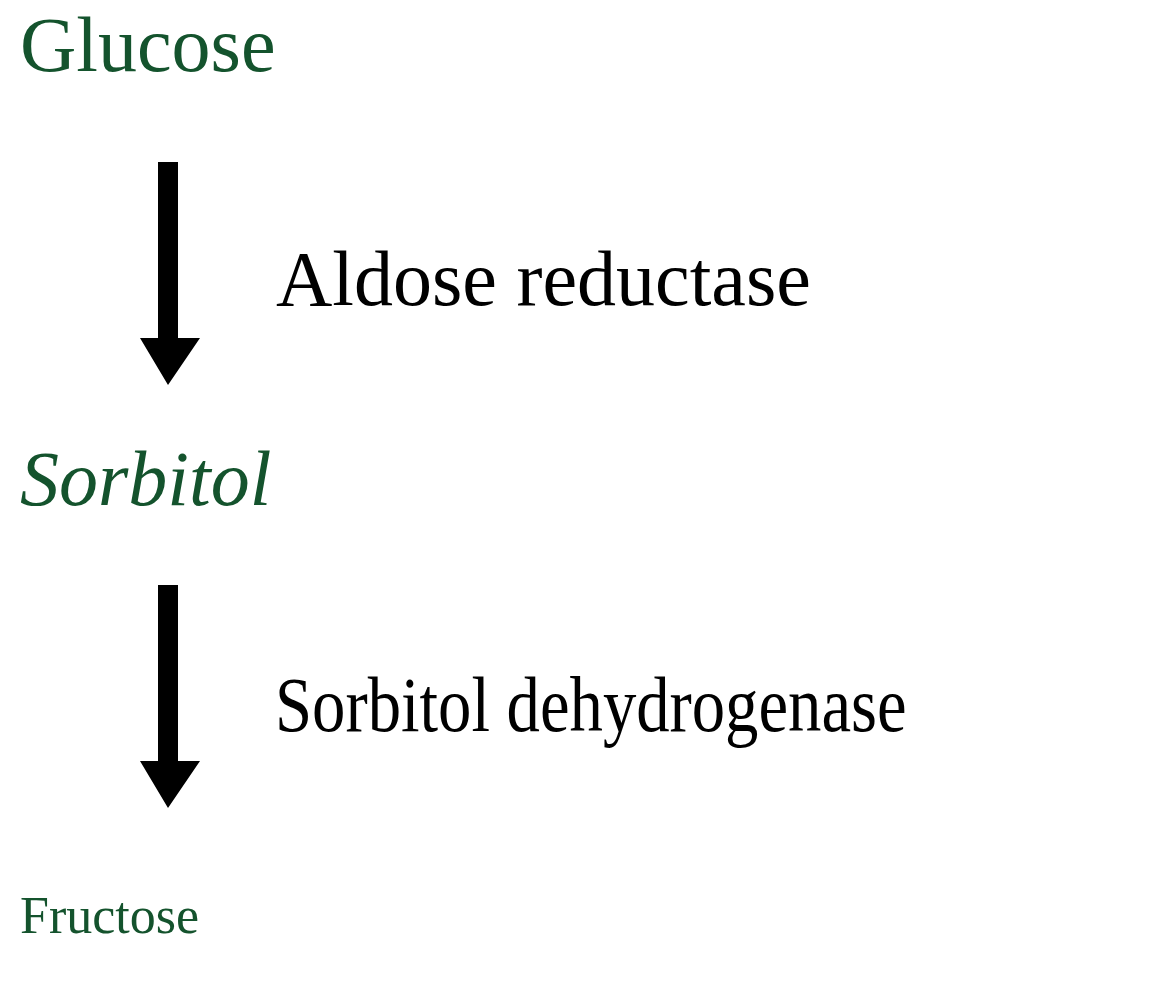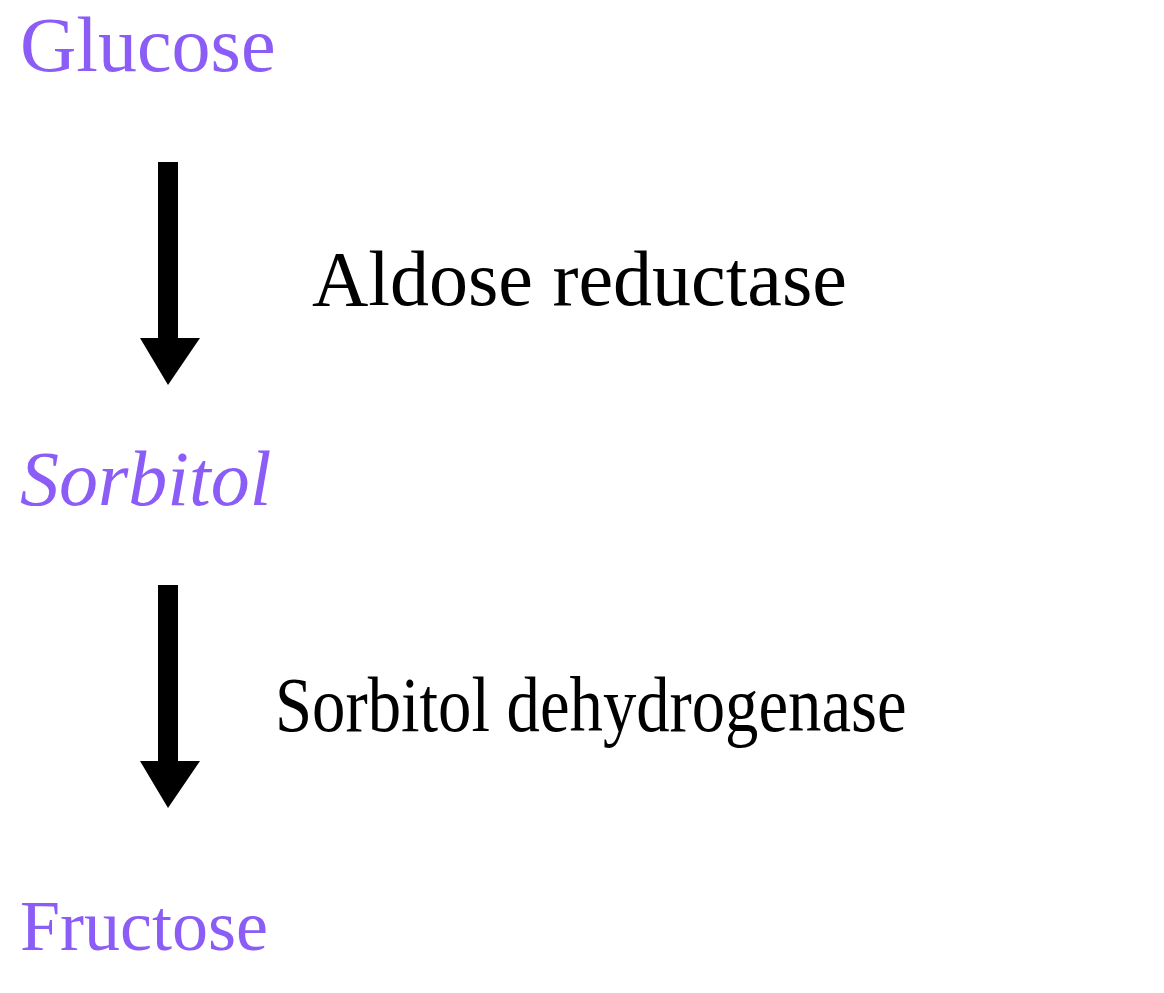--- a/index.html
+++ b/index.html
@@ -13,21 +13,21 @@
     width: 1164px;
     height: 993px;
     background: #ffffff;
     overflow: hidden;
     font-family: "Liberation Serif", "DejaVu Serif", serif;
     color: #000000;
   }
   .node-label {
     position: absolute;
     white-space: nowrap;
-    color: #8b5cf6;
+    color: #14532d;
     line-height: 1;
     font-family: "Liberation Serif", "DejaVu Serif", serif;
   }
   .enzyme-label {
     position: absolute;
     white-space: nowrap;
     color: #000000;
     line-height: 1;
     font-family: "Liberation Serif", "DejaVu Serif", serif;
   }
@@ -39,28 +39,27 @@
   }
   #label-sorbitol {
     left: 20px;
     top: 440px;
     font-size: 78px;
     font-style: italic;
   }
   #label-fructose {
     left: 20px;
     top: 890px;
-    font-size: 72px;
+    font-size: 52px;
   }
   
   #label-aldose-reductase {
     left: 276px;
     top: 240px;
     font-size: 78px;
-    margin-left: 36px;
   }
   #label-sorbitol-dehydrogenase {
     left: 275px;
     top: 666px;
     font-size: 78px;
     transform: scaleX(0.855);
     transform-origin: left top;
   }
   
   .arrow {

